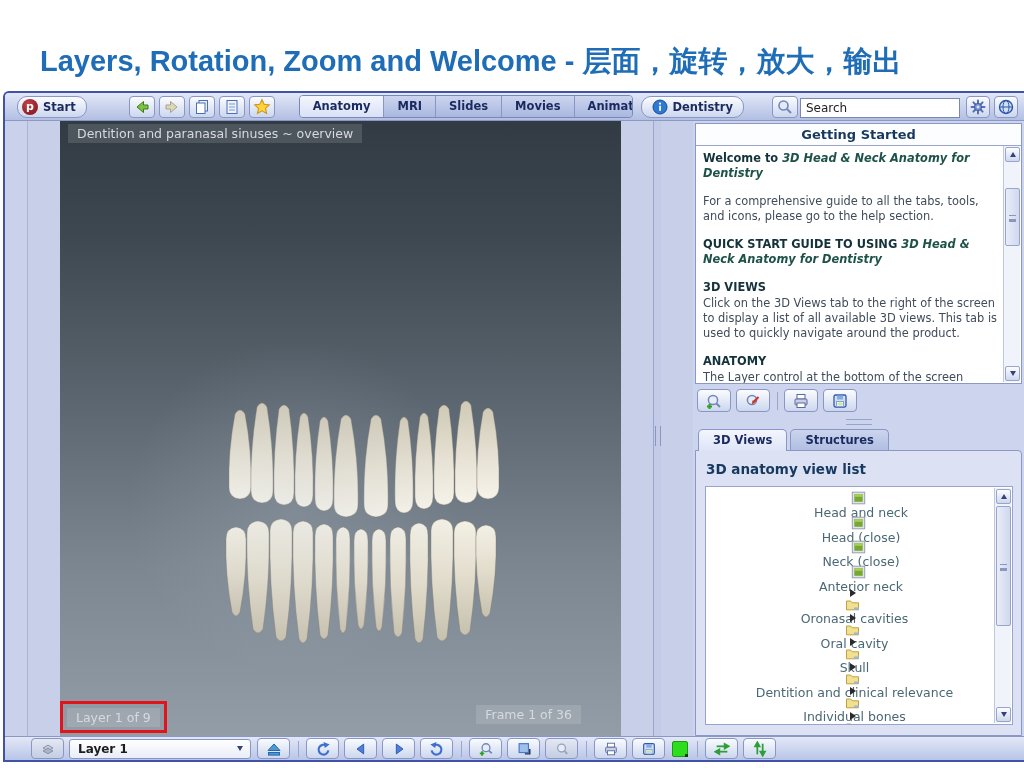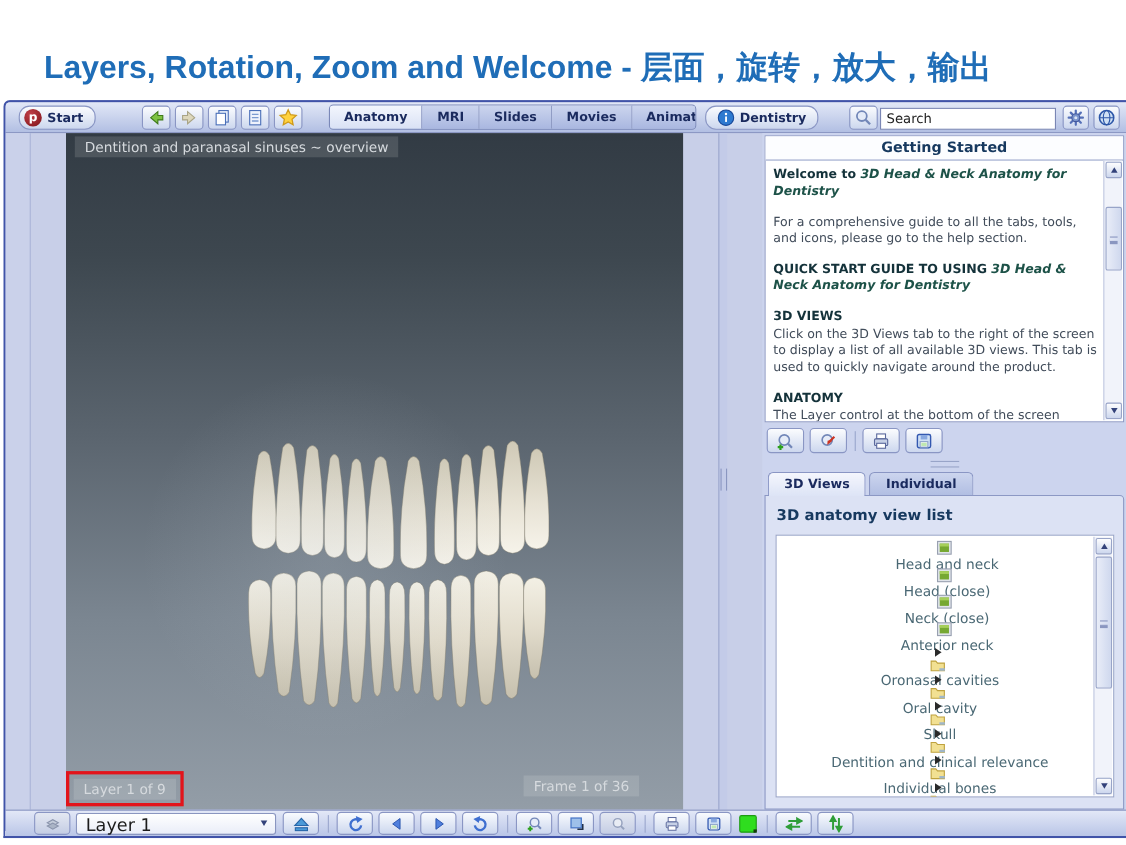--- a/index.html
+++ b/index.html
@@ -114,22 +114,22 @@
   
   .bottombar{position:absolute;left:0;right:0;bottom:0;height:24px;
     background:linear-gradient(#e3e8f7,#b9c5e7);border-top:1px solid #8c98c4;
     display:flex;align-items:center;padding-left:26px;box-sizing:border-box;}
   .bb-btn{width:31px;height:19px;border:1px solid #8a96c4;border-radius:4px;
     background:linear-gradient(#f9fbfe,#ccd7ee);display:flex;align-items:center;justify-content:center;
     margin-right:5px;flex:0 0 auto;}
   .bb-btn.disabled{background:linear-gradient(#e4e8f2,#c4cde4);}
   .bb-sep{width:1px;height:16px;background:#9aa6cc;margin:0 7px 0 3px;}
   .layer-select{width:172px;height:18px;border:1px solid #8a96c0;border-radius:3px;
-    background:linear-gradient(#ffffff,#e9edf8);display:flex;
-    font-size:16px;font-weight:normal;color:#1c1c1c;padding-left:8px;margin-right:6px;position:relative;}
+    background:linear-gradient(#ffffff,#e9edf8);display:flex;align-items:center;
+    font-size:12px;font-weight:bold;color:#1c1c1c;padding-left:8px;margin-right:6px;position:relative;}
   .ls-arrow{position:absolute;right:2px;top:1px;bottom:1px;width:16px;display:flex;align-items:center;justify-content:center;}
   .green-ind{width:14px;height:14px;background:#2fdd1f;border-radius:2px;border:1px solid #1d9a12;
     position:relative;margin:0 6px 0 2px;}
   .green-ind::after{content:"";position:absolute;right:-1px;bottom:-1px;width:3px;height:3px;background:#143a0e;}
 </style>
 </head>
 <body>
 
 <div class="slide">
 
@@ -343,21 +343,21 @@
             </svg>
           </div>
         </div>
 
         <div class="grip-row">
           <div class="h-grip"></div>
         </div>
 
         <div class="side-tabs">
           <div class="side-tab active">3D Views</div>
-          <div class="side-tab">Individual</div>
+          <div class="side-tab">Structures</div>
         </div>
 
         <div class="list-panel">
           <div class="list-title">3D anatomy view list</div>
           <div class="list-box">
             <div class="list-rows">
               <div class="list-row viewrow">
                 <svg class="row-ico" viewBox="0 0 14 14">
                     <rect x="0.8" y="1.2" width="12.4" height="11.6" fill="#e0e4ea" stroke="#98a0b0"></rect>
                     <rect x="2.8" y="3.2" width="8.4" height="7.6" fill="#76a832"></rect>

